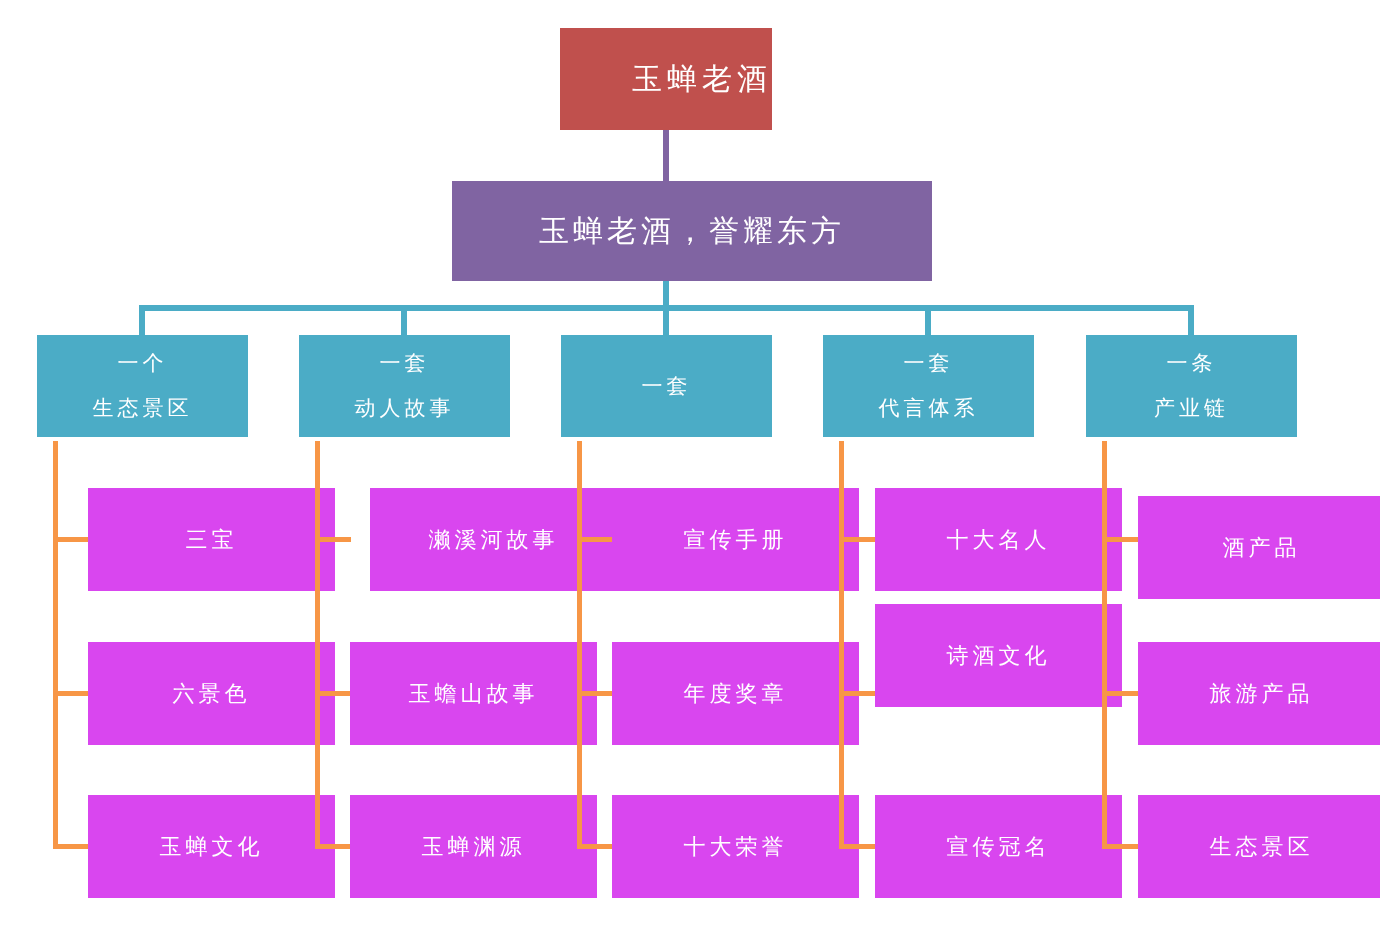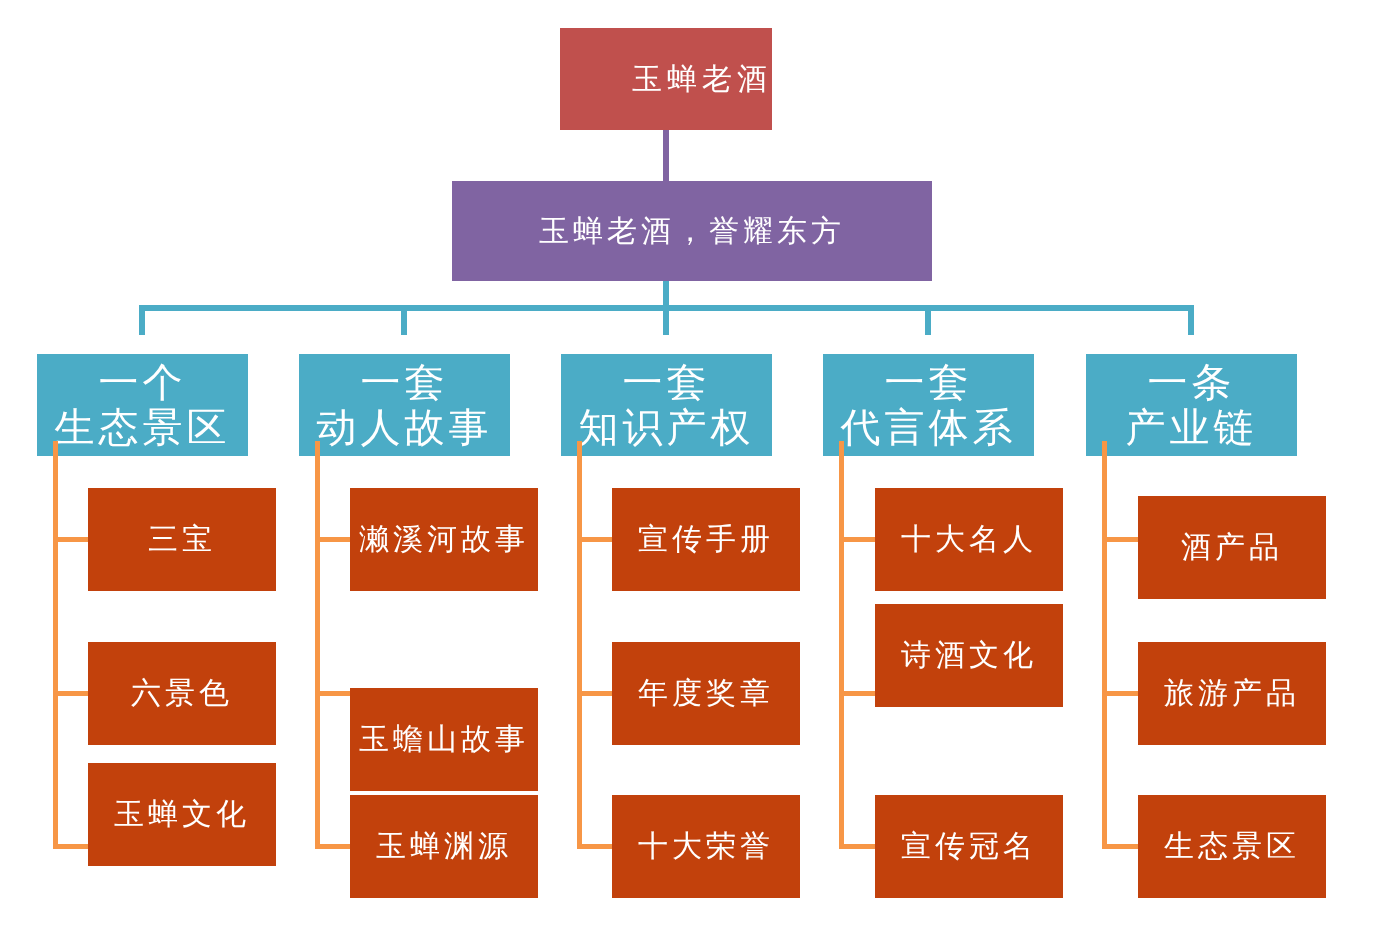--- a/index.html
+++ b/index.html
@@ -27,26 +27,26 @@
   }
   .slogan {
     left: 452px; top: 181px; width: 480px; height: 100px;
     background: #8064A2;
     font-size: 30px; letter-spacing: 4px;
   }
   .branch {
     top: 335px; width: 211px; height: 102px;
     background: #4BACC6;
     flex-direction: column;
-    font-size: 40px; letter-spacing: 4px; line-height: 45px; margin-top: 19px;
+    font-size: 21px; letter-spacing: 4px; line-height: 45px;
   }
   .leaf {
-    width: 188px; height: 103px;
-    background: #c2410c;
-    font-size: 30px; letter-spacing: 4px;
+    width: 247px; height: 103px;
+    background: #d946ef;
+    font-size: 22px; letter-spacing: 4px;
   }
   .line { position: absolute; }
   .purpleline { background: #8064A2; }
   .tealline   { background: #4BACC6; }
   .orangeline { background: #F79646; }
 </style>
 </head>
 <body>
 
 <div class="canvas">
@@ -72,53 +72,52 @@
   <div class="box branch" style="left:37px;">
     <span>一个</span>
     <span>生态景区</span>
   </div>
   <div class="box branch" style="left:299px;">
     <span>一套</span>
     <span>动人故事</span>
   </div>
   <div class="box branch" style="left:561px;">
     <span>一套</span>
-    <span>知识产权</span>
   </div>
   <div class="box branch" style="left:823px;">
     <span>一套</span>
     <span>代言体系</span>
   </div>
   <div class="box branch" style="left:1086px;">
     <span>一条</span>
     <span>产业链</span>
   </div>
 
   <div class="line orangeline" style="left:53px; top:441px; width:5px; height:406px;"></div>
   <div class="line orangeline" style="left:53px; top:537px; width:36px; height:5px;"></div>
   <div class="line orangeline" style="left:53px; top:691px; width:36px; height:5px;"></div>
   <div class="line orangeline" style="left:53px; top:844px; width:36px; height:5px;"></div>
   <div class="box leaf" style="left:88px; top:488px;">
     <span>三宝</span>
   </div>
   <div class="box leaf" style="left:88px; top:642px;">
     <span>六景色</span>
   </div>
-  <div class="box leaf" style="left:88px; top:763px;">
+  <div class="box leaf" style="left:88px; top:795px;">
     <span>玉蝉文化</span>
   </div>
 
   <div class="line orangeline" style="left:315px; top:441px; width:5px; height:406px;"></div>
   <div class="line orangeline" style="left:315px; top:537px; width:36px; height:5px;"></div>
   <div class="line orangeline" style="left:315px; top:691px; width:36px; height:5px;"></div>
   <div class="line orangeline" style="left:315px; top:844px; width:36px; height:5px;"></div>
-  <div class="box leaf" style="left:350px; top:488px;font-family:Liberation Mono, monospace;">
+  <div class="box leaf" style="left:370px; top:488px;font-family:Liberation Mono, monospace;">
     <span>濑溪河故事</span>
   </div>
-  <div class="box leaf" style="left:350px; top:642px;margin-top:46px;">
+  <div class="box leaf" style="left:350px; top:642px;">
     <span>玉蟾山故事</span>
   </div>
   <div class="box leaf" style="left:350px; top:795px;">
     <span>玉蝉渊源</span>
   </div>
 
   <div class="line orangeline" style="left:577px; top:441px; width:5px; height:406px;"></div>
   <div class="line orangeline" style="left:577px; top:537px; width:36px; height:5px;"></div>
   <div class="line orangeline" style="left:577px; top:691px; width:36px; height:5px;"></div>
   <div class="line orangeline" style="left:577px; top:844px; width:36px; height:5px;"></div>

